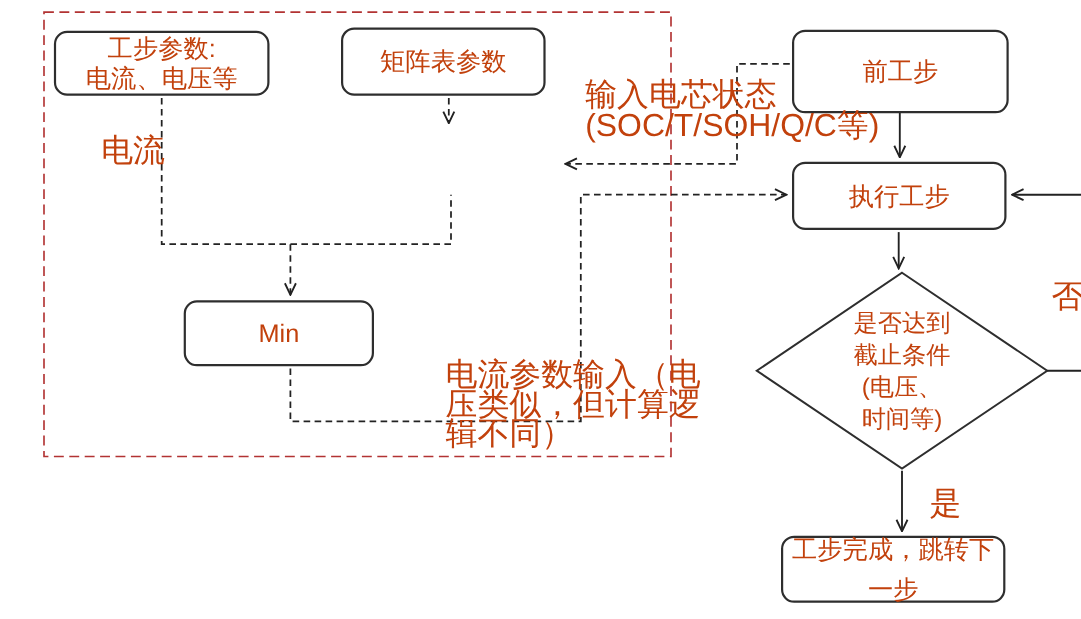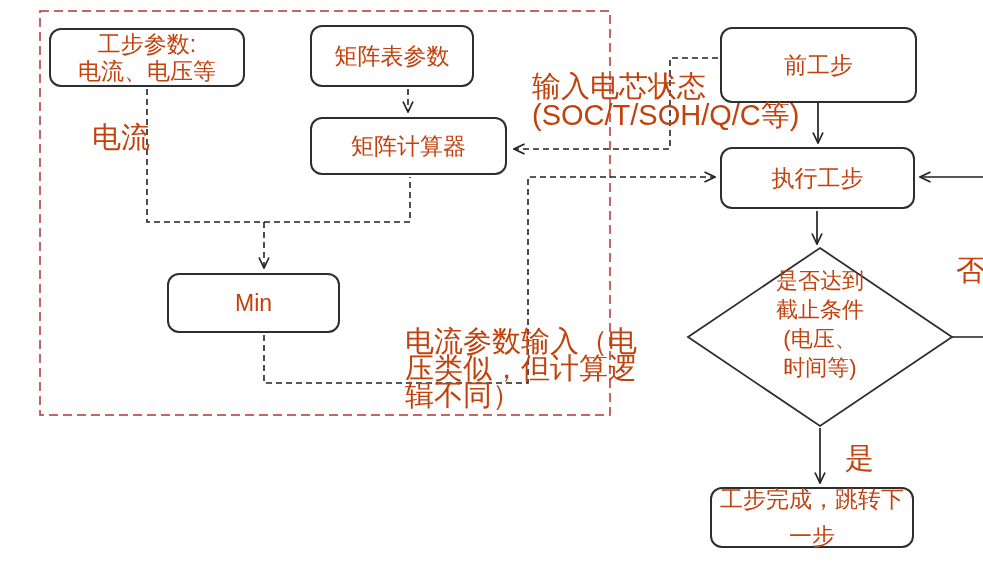--- a/index.html
+++ b/index.html
@@ -44,34 +44,34 @@
   .diamond-label {
     position: absolute;
     text-align: center;
     font-size: 22px;
     line-height: 29px;
     white-space: pre-line;
     z-index: 2;
   }
   
   #n-step-params   { left: 22px;  top: 28px;  width: 196px; height: 59px; }
-  #n-matrix-table  { left: 283px; top: 25px;  width: 164px; height: 62px; }
+  #n-matrix-table  { left: 283px; top: 25px;  width: 186px; height: 62px; }
   #n-matrix-calc   { left: 283px; top: 117px; width: 197px; height: 58px; }
   #n-min           { left: 140px; top: 273px; width: 173px; height: 60px; }
   #n-prev-step     { left: 693px; top: 27px;  width: 197px; height: 76px; }
   #n-exec-step     { left: 693px; top: 147px; width: 195px; height: 62px; text-align: right; }
   #n-complete      { left: 683px; top: 487px; width: 204px; height: 61px; line-height: 37px; }
   
   #l-current        { left: 65px;  top: 123px; }
   #l-limit-current  { left: 316px; top: 189px; }
   #l-input-state    { left: 505px; top: 72px;  }
   #l-current-param  { left: 378px; top: 328px; line-height: 27px; }
   #l-no             { left: 929px; top: 256px; }
   #l-yes            { left: 818px; top: 444px; }
-  #l-decision       { left: 703px; top: 266px; width: 180px; }
+  #l-decision       { left: 703px; top: 279px; width: 180px; }
 </style>
 </head>
 <body>
 
 <div id="stage">
 
   <svg id="wires" viewBox="0 0 983 563" xmlns="http://www.w3.org/2000/svg">
     <defs>
       <marker id="ah" viewBox="0 0 13 13" refX="12" refY="6.5" markerWidth="13" markerHeight="13" markerUnits="userSpaceOnUse" orient="auto">
         <path d="M1.5,1.5 L12,6.5 L1.5,11.5" fill="none" stroke="#222222" stroke-width="1.7"></path>
@@ -96,23 +96,20 @@
 
   <div class="node" id="n-step-params">
     <span>工步参数:
 电流、电压等</span>
   </div>
 
   <div class="node" id="n-matrix-table">
     <span>矩阵表参数</span>
   </div>
 
-  <div class="node" id="n-matrix-calc">
-    <span>矩阵计算器</span>
-  </div>
 
   <div class="node" id="n-min">
     <span>Min</span>
   </div>
 
   <div class="node" id="n-prev-step">
     <span>前工步</span>
   </div>
 
   <div class="node" id="n-exec-step">

